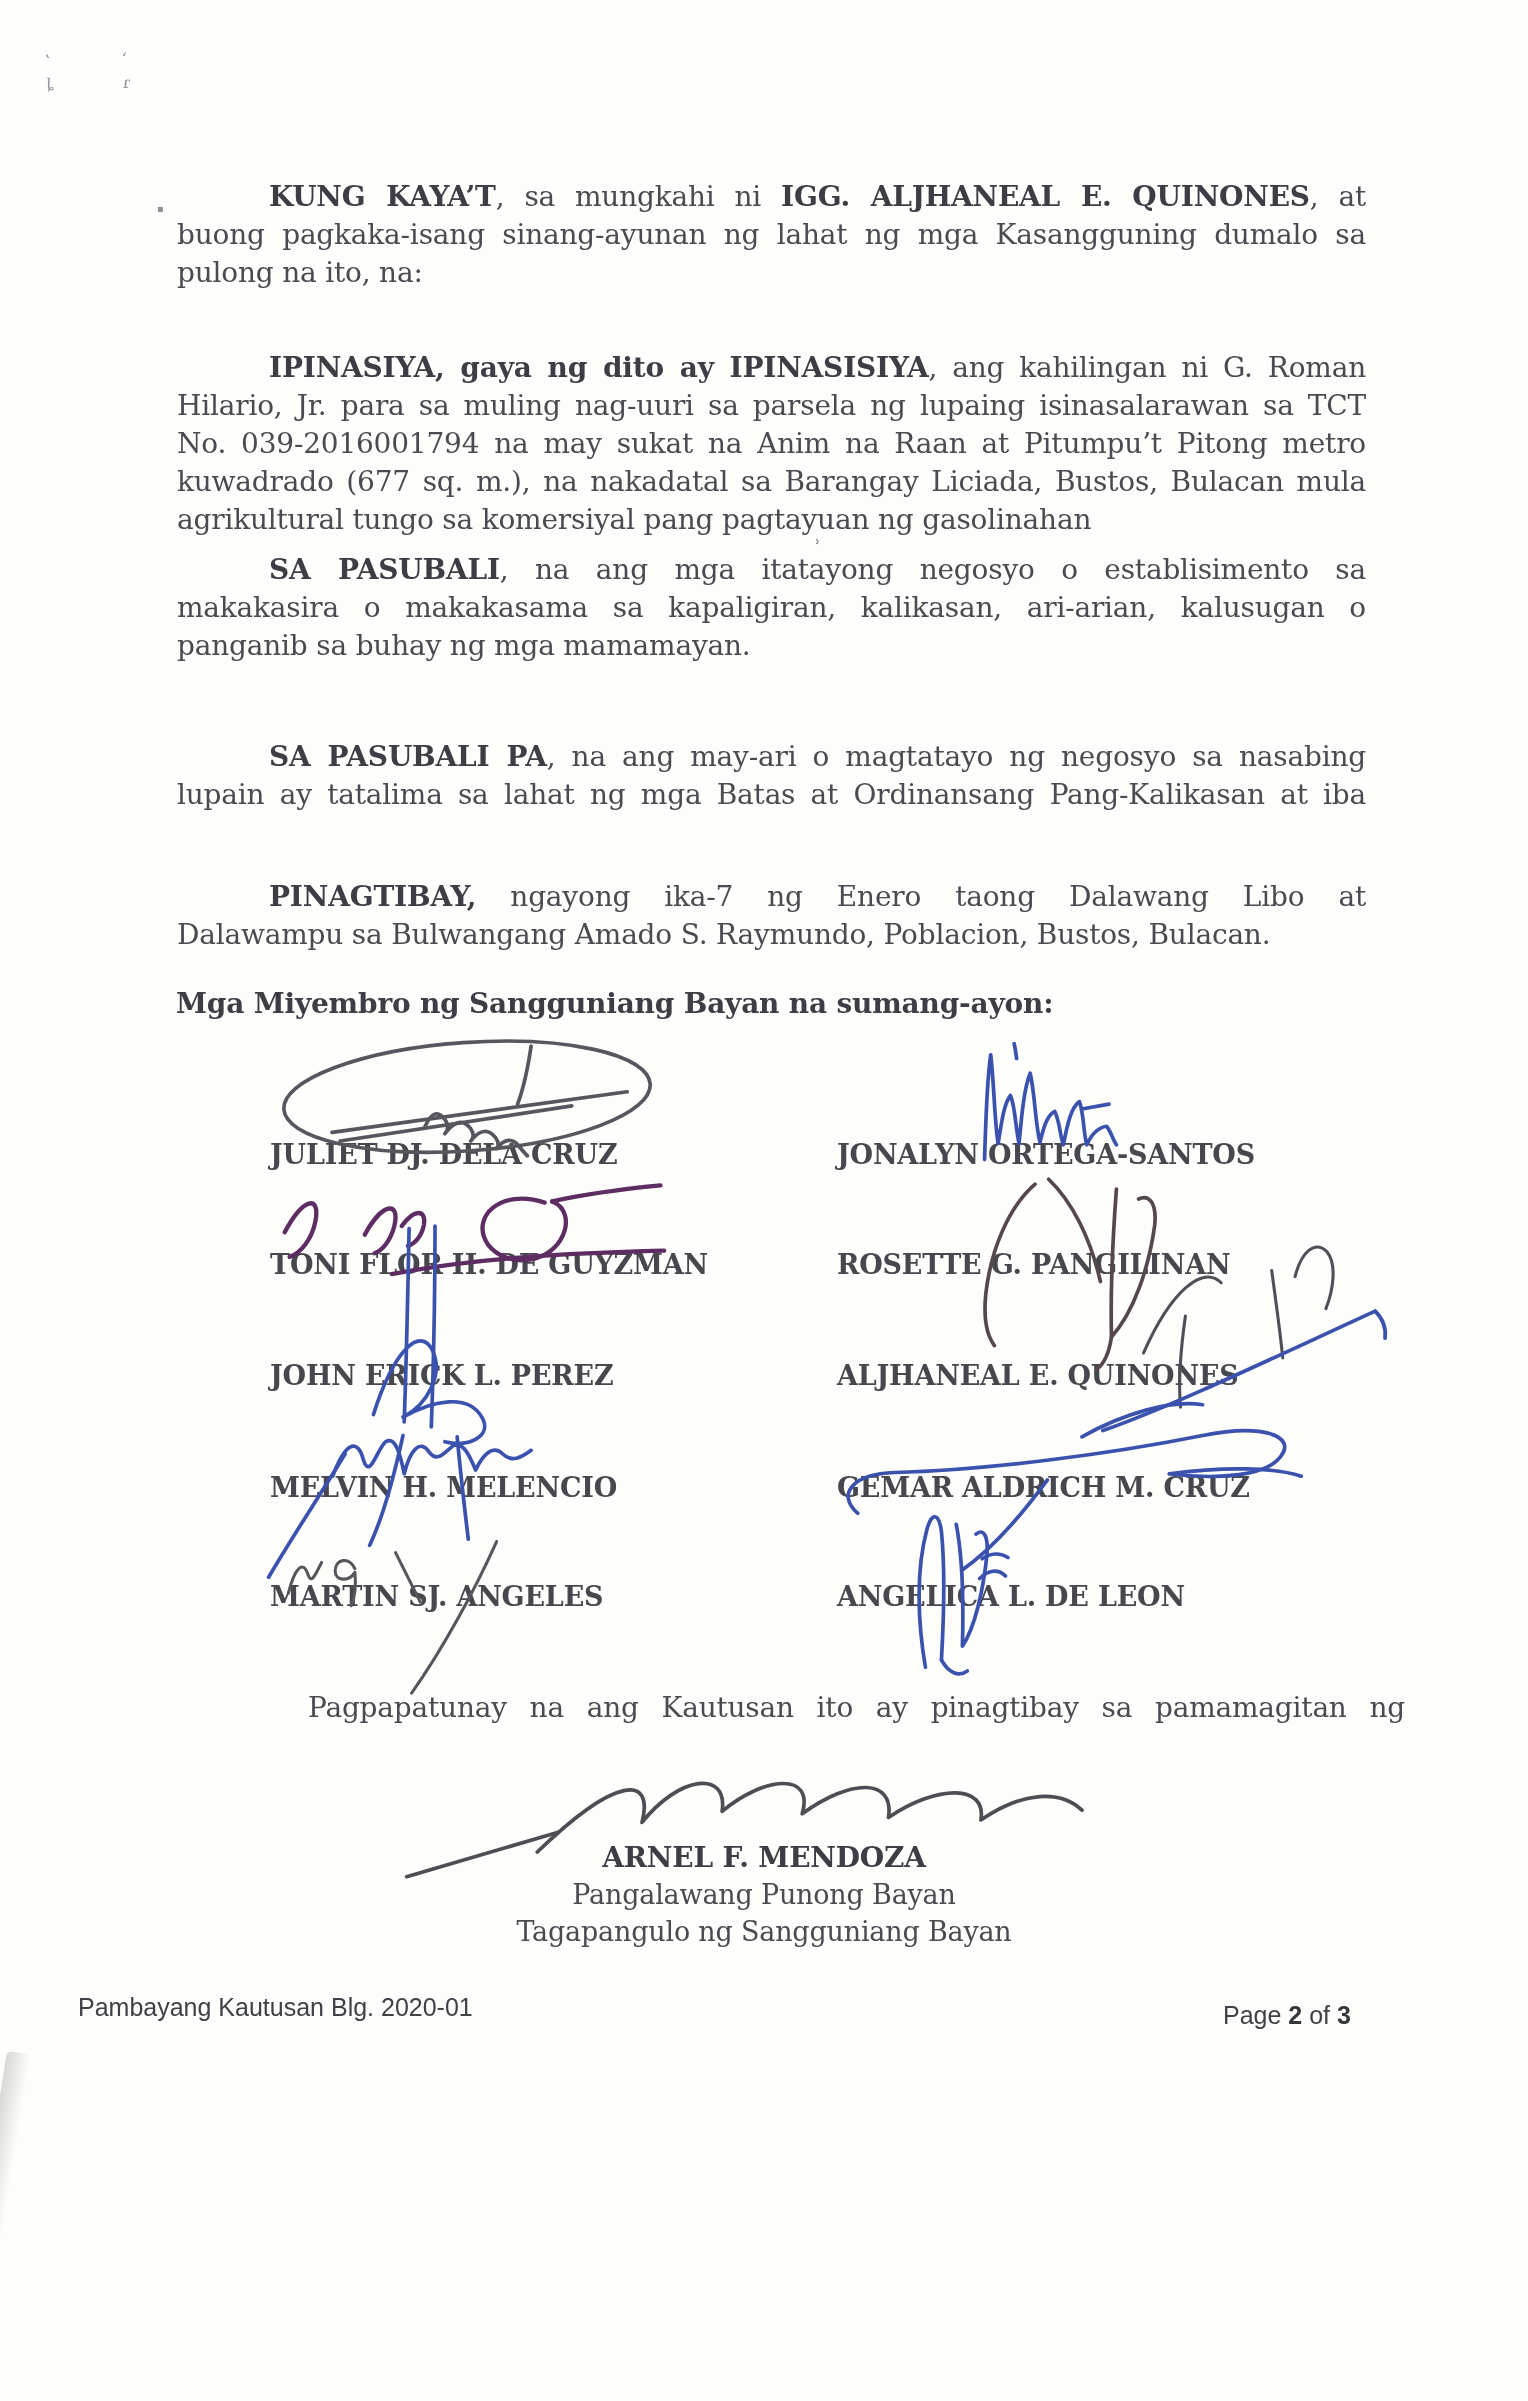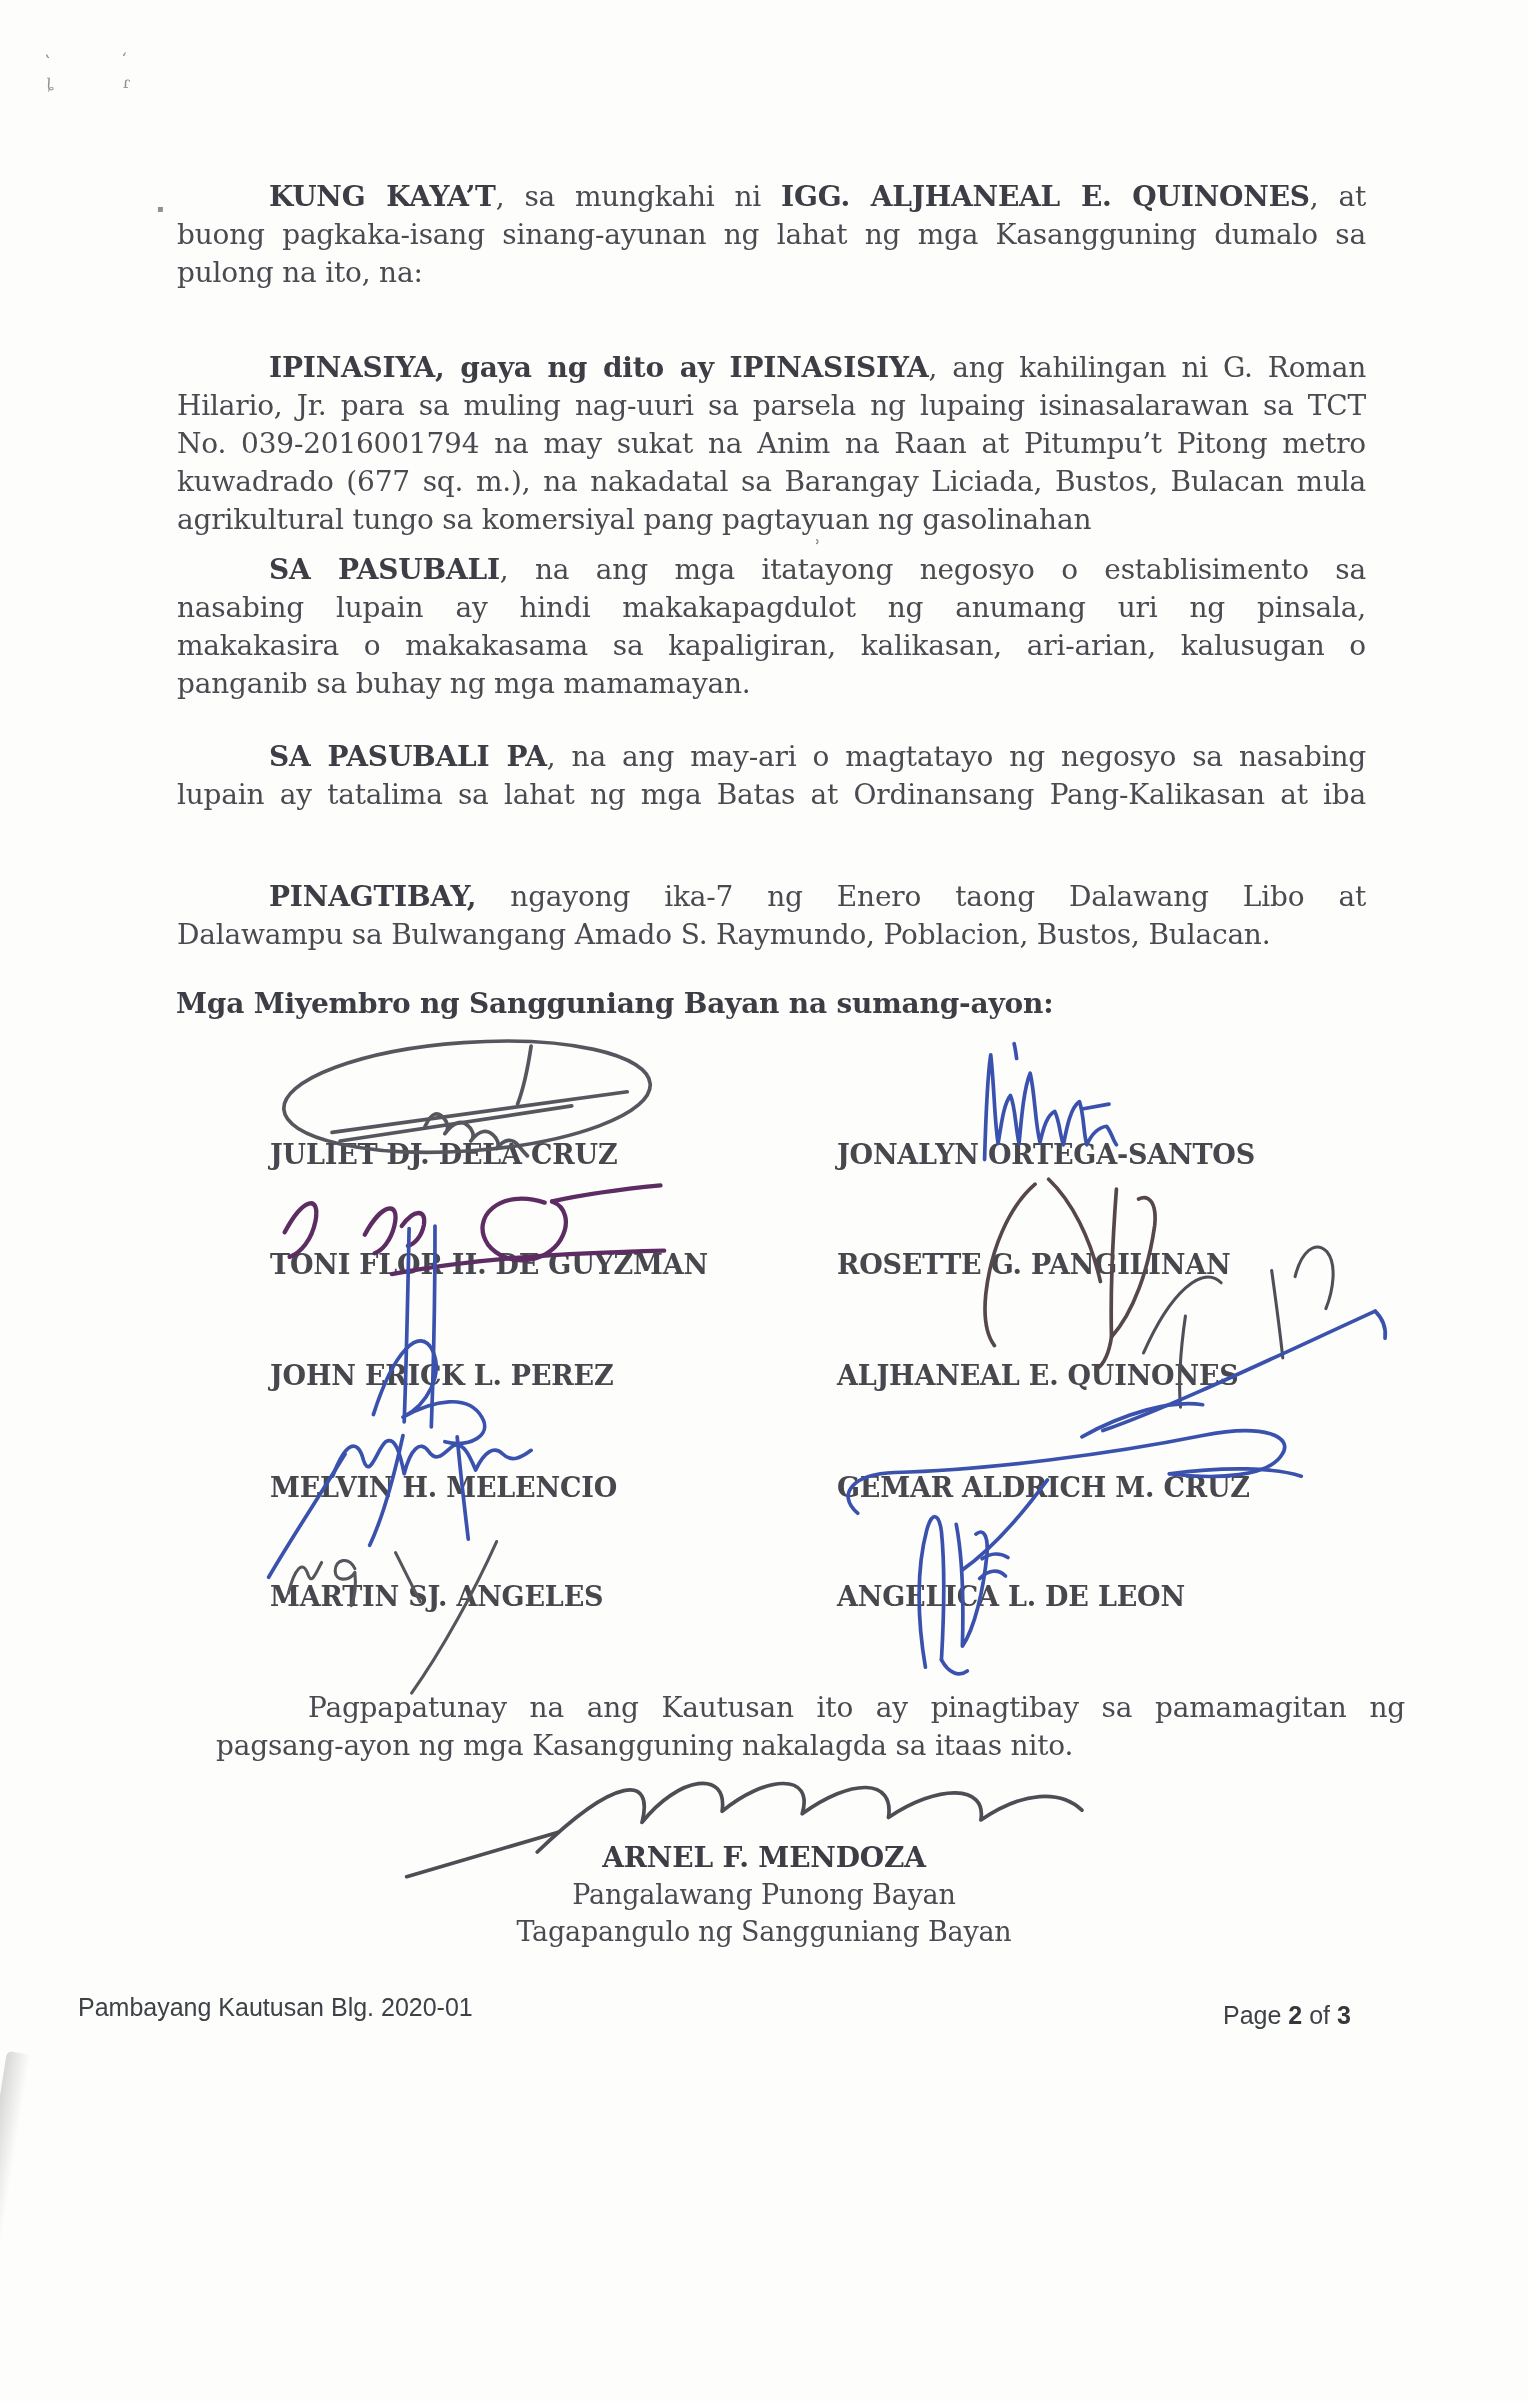--- a/index.html
+++ b/index.html
@@ -78,21 +78,20 @@
   <div class="para" style="top:336px;margin-top:13px;">
     <div class="jline indent"><span class="bld">IPINASIYA, gaya ng dito ay IPINASISIYA</span><span>, ang kahilingan ni G. Roman</span></div>
     <div class="jline">Hilario, Jr. para sa muling nag-uuri sa parsela ng lupaing isinasalarawan sa TCT</div>
     <div class="jline">No. 039-2016001794 na may sukat na Anim na Raan at Pitumpu’t Pitong metro</div>
     <div class="jline">kuwadrado (677 sq. m.), na nakadatal sa Barangay Liciada, Bustos, Bulacan mula</div>
     <div class="lline">agrikultural tungo sa komersiyal pang pagtayuan ng gasolinahan</div>
   </div>
 
   <div class="para" style="top:551px;">
     <div class="jline indent"><span class="bld">SA PASUBALI</span><span>, na ang mga itatayong negosyo o establisimento sa</span></div>
-    <div class="jline">nasabing lupain ay hindi makakapagdulot ng anumang uri ng pinsala,</div>
     <div class="jline">makakasira o makakasama sa kapaligiran, kalikasan, ari-arian, kalusugan o</div>
     <div class="lline">panganib sa buhay ng mga mamamayan.</div>
   </div>
 
   <div class="para" style="top:738px;">
     <div class="jline indent"><span class="bld">SA PASUBALI PA</span><span>, na ang may-ari o magtatayo ng negosyo sa nasabing</span></div>
     <div class="jline">lupain ay tatalima sa lahat ng mga Batas at Ordinansang Pang-Kalikasan at iba</div>
   </div>
 
   <div class="para" style="top:878px;">
@@ -108,21 +107,20 @@
   <div class="member col-r row2">ROSETTE G. PANGILINAN</div>
   <div class="member col-l row3">JOHN ERICK L. PEREZ</div>
   <div class="member col-r row3">ALJHANEAL E. QUINONES</div>
   <div class="member col-l row4">MELVIN H. MELENCIO</div>
   <div class="member col-r row4">GEMAR ALDRICH M. CRUZ</div>
   <div class="member col-l row5">MARTIN SJ. ANGELES</div>
   <div class="member col-r row5">ANGELICA L. DE LEON</div>
 
   <div class="para" style="top:1689px;margin-left:39px;">
     <div class="jline indent">Pagpapatunay na ang Kautusan ito ay pinagtibay sa pamamagitan ng</div>
-    <div class="lline">pagsang-ayon ng mga Kasangguning nakalagda sa itaas nito.</div>
   </div>
 
   <div class="sign-block">
     <div class="sign-name">ARNEL F. MENDOZA</div>
     <div class="sign-title">Pangalawang Punong Bayan</div>
     <div class="sign-title">Tagapangulo ng Sangguniang Bayan</div>
   </div>
 
   <div class="footer-left">Pambayang Kautusan Blg. 2020-01</div>
   <div class="footer-right"><span>Page </span><span class="num">2</span><span> of </span><span class="num">3</span></div>

